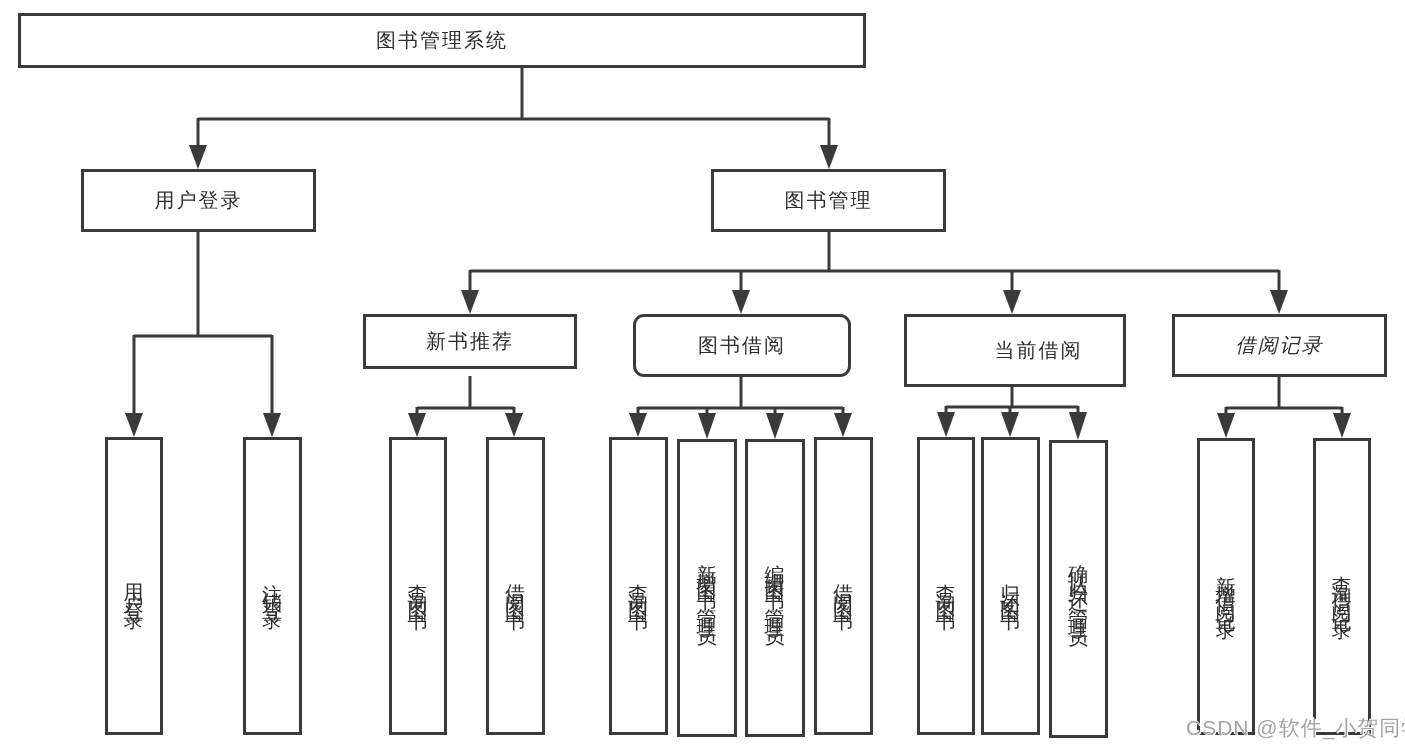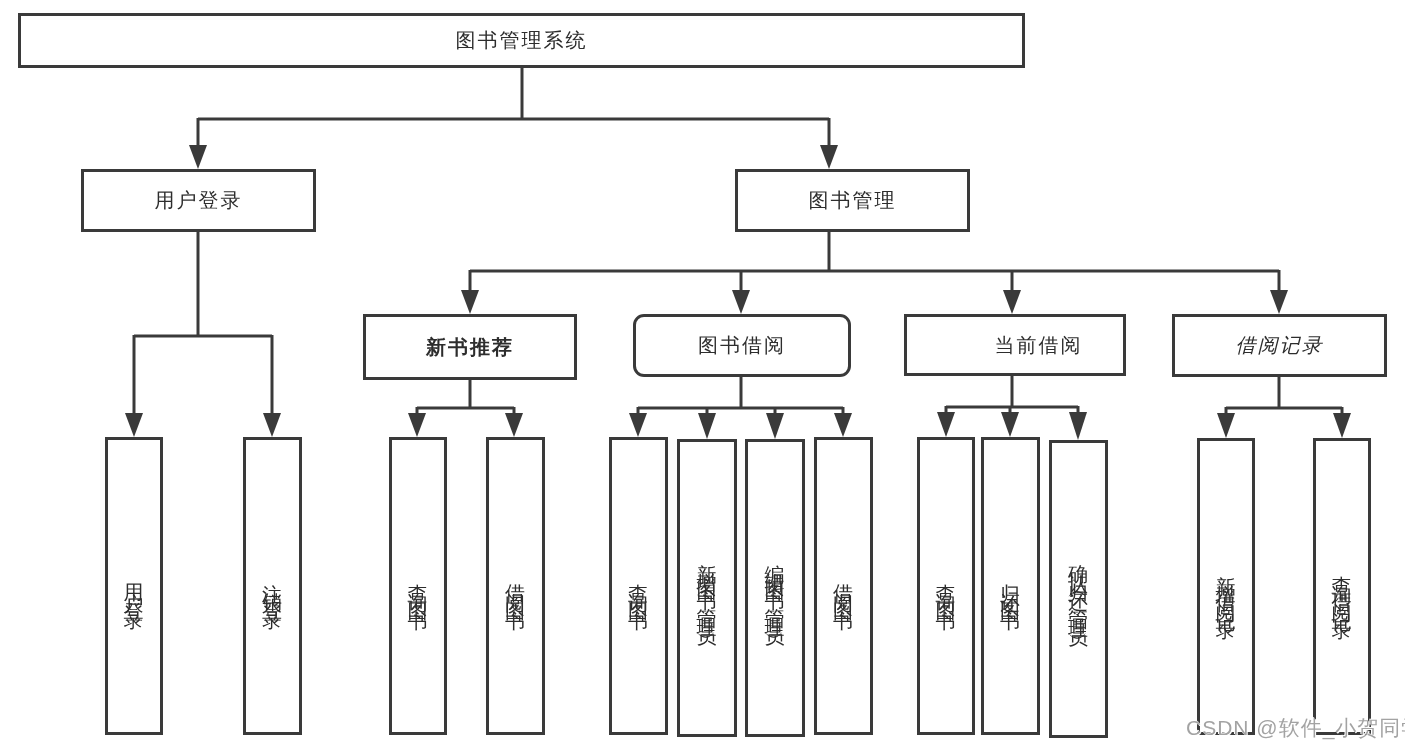--- a/index.html
+++ b/index.html
@@ -138,38 +138,38 @@
     <g>
       <line x1="1279" y1="376" x2="1279" y2="409"></line>
       <line x1="1226" y1="408" x2="1342" y2="408"></line>
       <line x1="1226" y1="407" x2="1226" y2="415"></line>
       <polygon points="1217,413 1235,413 1226,438"></polygon>
       <line x1="1342" y1="407" x2="1342" y2="415"></line>
       <polygon points="1333,413 1351,413 1342,438"></polygon>
     </g>
   </svg>
 
-  <div class="node" style="left:18px; top:13px; width:1007px; height:55px;">
+  <div class="node" style="left:18px; top:13px; width:848px; height:55px;">
     <span class="h-label">图书管理系统</span>
   </div>
 
   <div class="node" style="left:81px; top:169px; width:235px; height:63px;">
     <span class="h-label">用户登录</span>
   </div>
-  <div class="node" style="left:711px; top:169px; width:235px; height:63px;margin-left:24px;">
+  <div class="node" style="left:711px; top:169px; width:235px; height:63px;">
     <span class="h-label">图书管理</span>
   </div>
 
-  <div class="node" style="left:363px; top:314px; width:214px; height:66px;font-weight:bold;">
+  <div class="node" style="left:363px; top:314px; width:214px; height:55px;">
     <span class="h-label">新书推荐</span>
   </div>
   <div class="node" style="left:633px; top:314px; width:218px; height:63px;border-radius:11px;">
     <span class="h-label">图书借阅</span>
   </div>
-  <div class="node" style="left:904px; top:314px; width:222px; height:62px;padding-left:47px;">
+  <div class="node" style="left:904px; top:314px; width:222px; height:73px;padding-left:47px;">
     <span class="h-label">当前借阅</span>
   </div>
   <div class="node" style="left:1172px; top:314px; width:215px; height:63px;font-style:italic;">
     <span class="h-label">借阅记录</span>
   </div>
 
   <div class="node" style="left:105px; top:437px; width:58px; height:298px;">
     <span class="v-label">用户登录</span>
   </div>
   <div class="node" style="left:243px; top:437px; width:59px; height:298px;">

